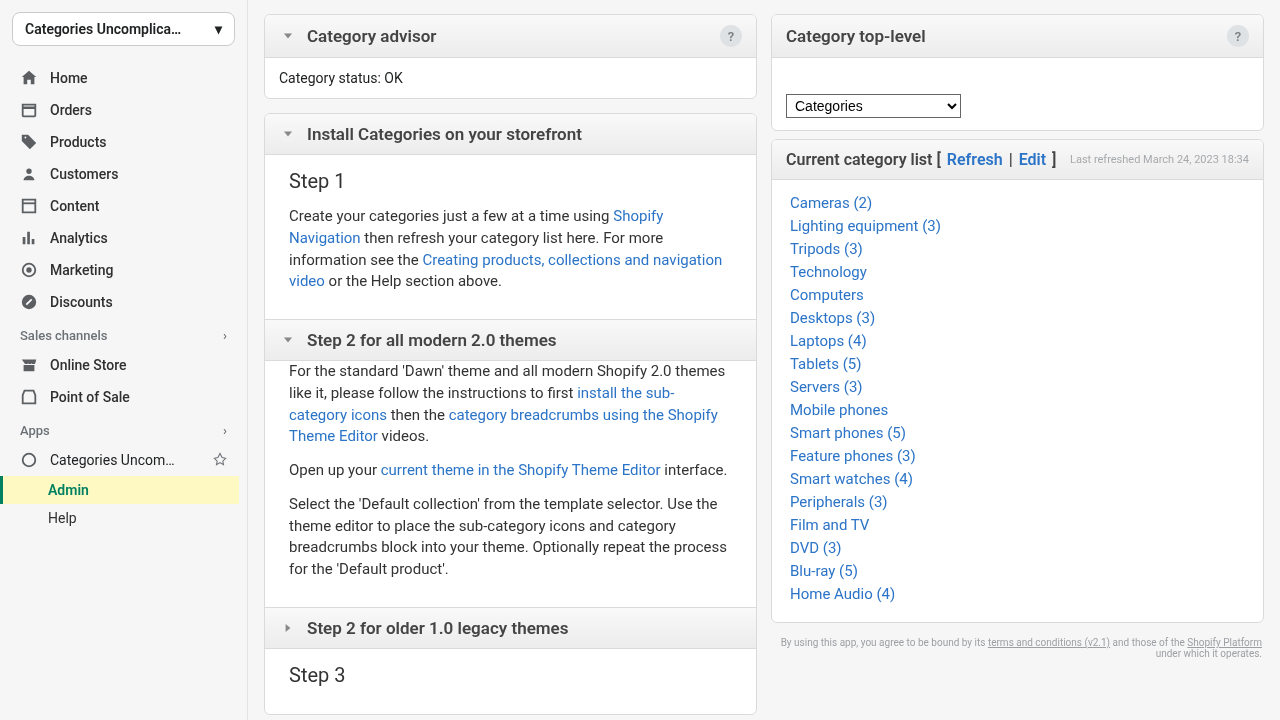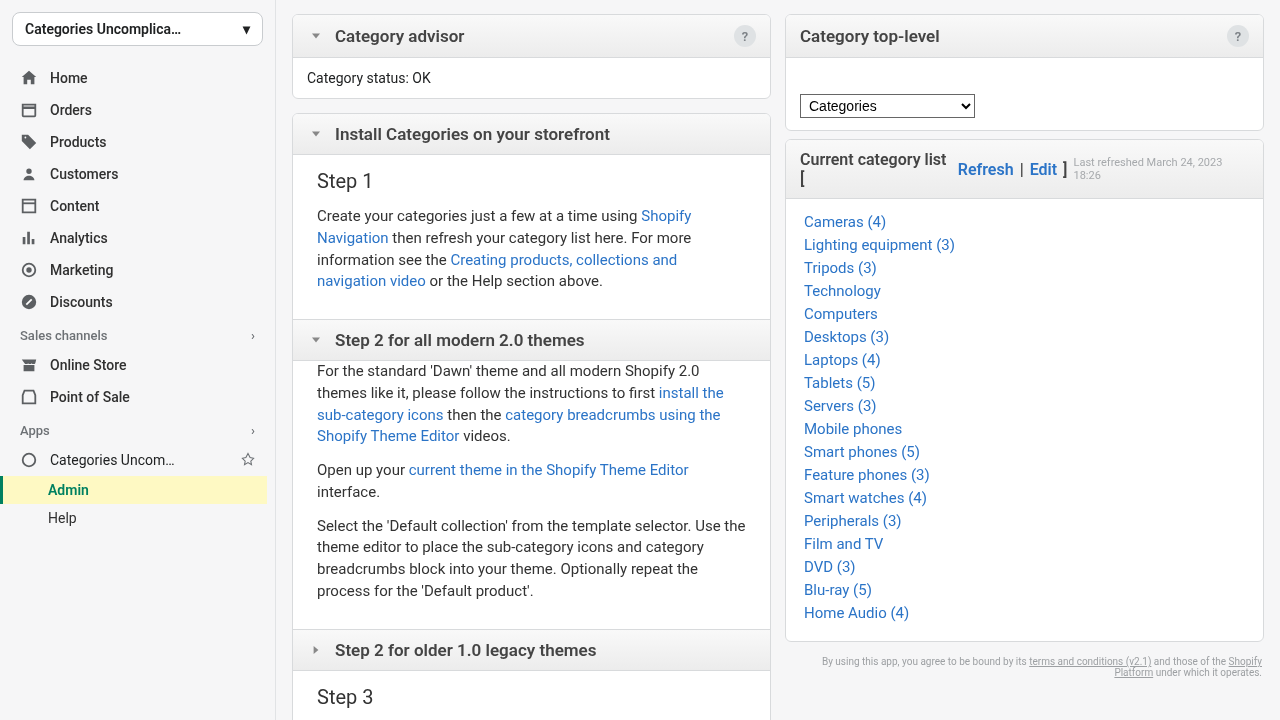--- a/index.html
+++ b/index.html
@@ -1,18 +1,18 @@
 <!DOCTYPE html>
 <html><head>
 <meta charset="utf-8">
 <style>
 * { box-sizing: border-box; margin: 0; padding: 0; }
 body { font-family: -apple-system, BlinkMacSystemFont, "Segoe UI", Roboto, sans-serif; font-size: 14px; color: #202223; background: #f6f6f7; }
 .app { display: flex; height: 720px; width: 1280px; overflow: hidden; }
-.sidebar { width: 276px; background: #f6f6f7; border-right: 1px solid #e1e3e5; padding: 12px 8px; overflow-y: auto; }
+.sidebar { width: 248px; background: #f6f6f7; border-right: 1px solid #e1e3e5; padding: 12px 8px; overflow-y: auto; }
 .shop-select { display: flex; align-items: center; justify-content: space-between; border: 1px solid #c9cccf; border-radius: 8px; padding: 8px 12px; margin: 0 4px 16px 4px; background: #fff; cursor: pointer; font-weight: 600; }
 .shop-name { white-space: nowrap; overflow: hidden; text-overflow: ellipsis; max-width: 160px; }
 .nav-item { display: flex; align-items: center; gap: 12px; padding: 7px 12px; border-radius: 6px; cursor: pointer; color: #303030; font-weight: 500; }
 .nav-icon { width: 18px; height: 18px; display: flex; align-items: center; justify-content: center; }
 .nav-icon svg { width: 18px; height: 18px; fill: #5c5f62; }
 .nav-section-header { display: flex; align-items: flex-end; justify-content: space-between; padding: 10px 12px 6px 12px; color: #6d7175; font-size: 13px; font-weight: 500; }
 .nav-sub { display: flex; align-items: center; gap: 12px; padding: 7px 12px; cursor: pointer; }
 .nav-sub-pin { margin-left: auto; color: #6d7175; }
 .sub-container { position: relative; }
 .nav-deep { padding: 6px 12px 6px 40px; cursor: pointer; color: #303030; }
@@ -251,24 +251,24 @@
           </div>
         </div>
 
         <div class="panel">
           <div class="cat-list-header">
             <span>Current category list [ </span>
             <a class="link">Refresh</a>
             <span> | </span>
             <a class="link">Edit</a>
             <span> ]</span>
-            <span class="refreshed">Last refreshed March 24, 2023 18:26</span>
+            <span class="refreshed">Last refreshed March 24, 2023 18:34</span>
           </div>
           <div class="cat-list">
-            <a class="ind1">Cameras (4)</a>
+            <a class="ind1">Cameras (2)</a>
             <a class="ind1">Lighting equipment (3)</a>
             <a class="ind1">Tripods (3)</a>
             <a>Technology</a>
             <a class="ind1">Computers</a>
             <a class="ind2">Desktops (3)</a>
             <a class="ind2">Laptops (4)</a>
             <a class="ind2">Tablets (5)</a>
             <a class="ind2">Servers (3)</a>
             <a class="ind1">Mobile phones</a>
             <a class="ind2">Smart phones (5)</a>

